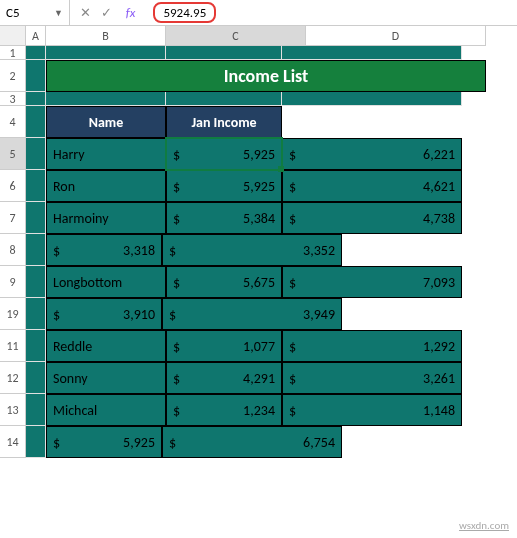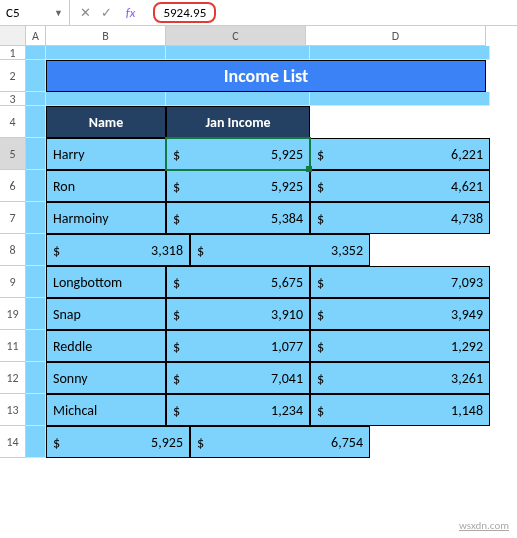--- a/index.html
+++ b/index.html
@@ -99,29 +99,29 @@
       justify-content: center;
       background: #fff;
     }
     .row-h.active { background: #d9d9d9; }
     .cell {
       border-right: 1px solid #e0e0e0;
       border-bottom: 1px solid #e0e0e0;
       padding: 0 6px;
       display: flex;
       align-items: center;
-      background: #7dd3fc;
+      background: #0f766e;
     }
     .cell.colA { width: 20px; padding: 0; }
     .cell.colB { width: 120px; }
-    .cell.colC { width: 144px; }
+    .cell.colC { width: 116px; }
     .cell.colD { width: 180px; }
     .title-cell {
       width: 440px;
-      background: #3b82f6;
+      background: #15803d;
       color: #fff;
       font-weight: bold;
       font-size: 18px;
       justify-content: center;
       border: 1px solid #000;
     }
     .header-cell {
       background: #244062;
       color: #fff;
       font-weight: bold;
@@ -278,21 +278,20 @@
           <span>5,675</span>
         </div>
         <div class="cell colD data-cell money">
           <span class="dollar">$</span>
           <span>7,093</span>
         </div>
       </div>
       <div class="row">
         <div class="row-h">19</div>
         <div class="cell colA"></div>
-        <div class="cell colB data-cell name">Snap</div>
         <div class="cell colC data-cell money">
           <span class="dollar">$</span>
           <span>3,910</span>
         </div>
         <div class="cell colD data-cell money">
           <span class="dollar">$</span>
           <span>3,949</span>
         </div>
       </div>
       <div class="row">
@@ -307,21 +306,21 @@
           <span class="dollar">$</span>
           <span>1,292</span>
         </div>
       </div>
       <div class="row">
         <div class="row-h">12</div>
         <div class="cell colA"></div>
         <div class="cell colB data-cell name">Sonny</div>
         <div class="cell colC data-cell money">
           <span class="dollar">$</span>
-          <span>7,041</span>
+          <span>4,291</span>
         </div>
         <div class="cell colD data-cell money">
           <span class="dollar">$</span>
           <span>3,261</span>
         </div>
       </div>
       <div class="row">
         <div class="row-h">13</div>
         <div class="cell colA"></div>
         <div class="cell colB data-cell name">Michcal</div>

